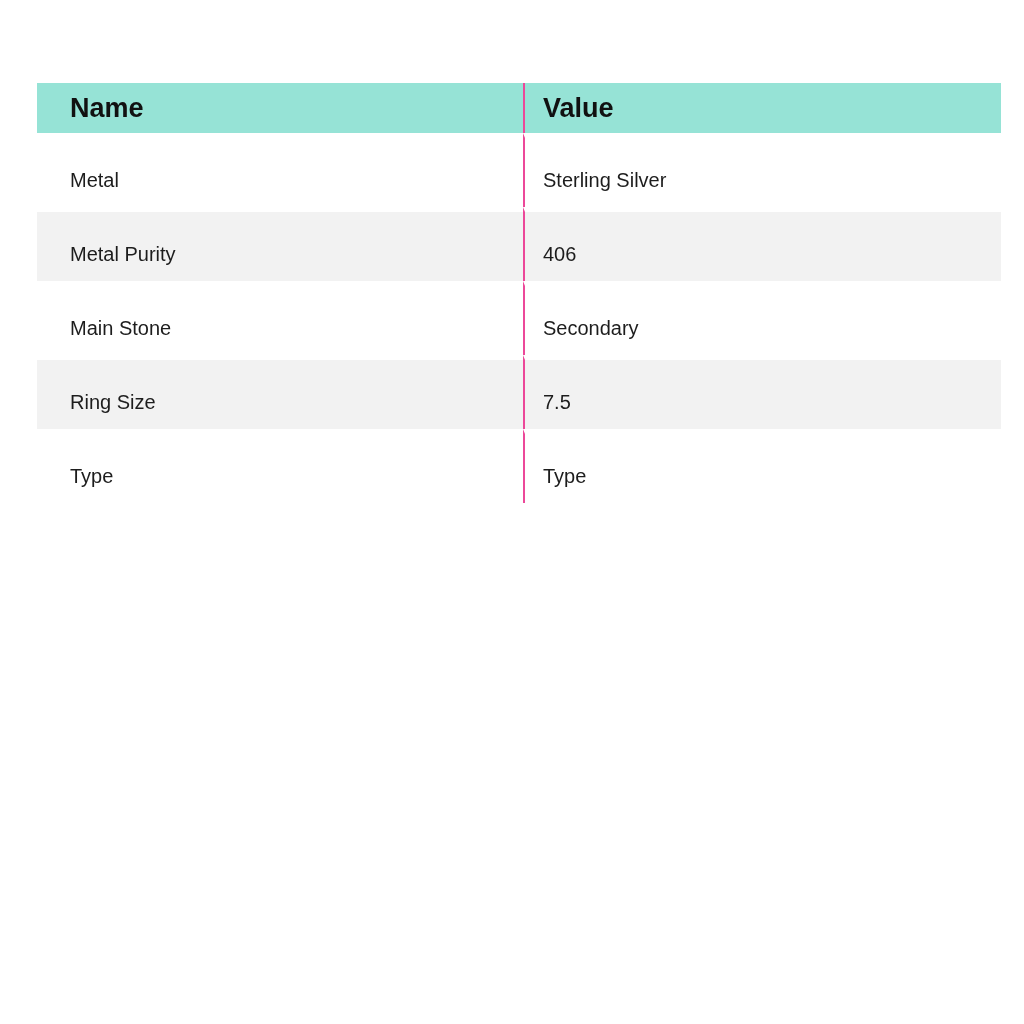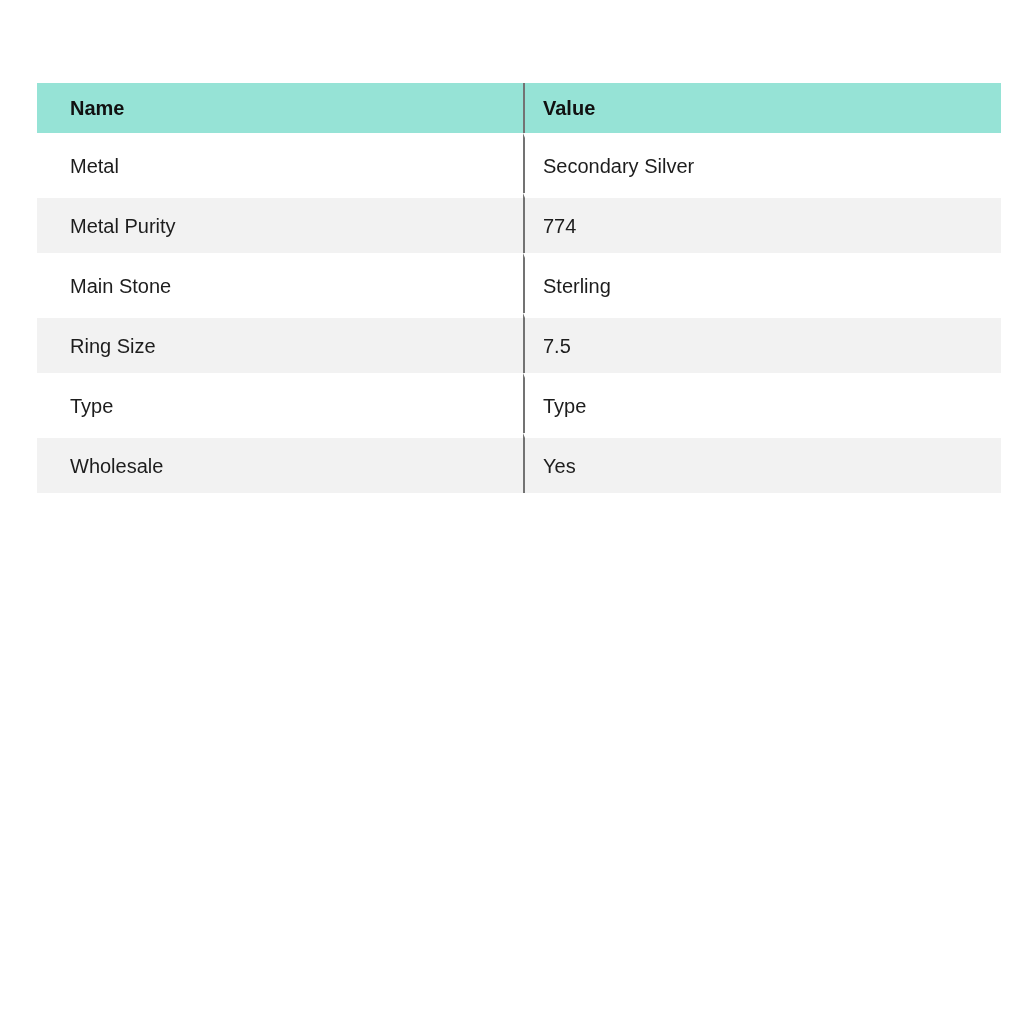--- a/index.html
+++ b/index.html
@@ -22,43 +22,43 @@
     border-collapse: separate;
     border-spacing: 0;
     table-layout: fixed;
   }
   col.name-col  { width: 486px; }
   col.value-col { width: 478px; }
 
   thead th {
     background: #96e3d6;
     height: 50px;
-    font-size: 20px;
+    font-size: 27px;
     font-weight: 700;
     text-align: left;
     vertical-align: middle;
     padding: 0;
     color: #111111;
   }
   th.name-cell, td.name-cell {
     padding-left: 33px;
   }
   th.value-cell, td.value-cell {
     padding-left: 18px;
-    border-left: 2px solid #737373;
+    border-left: 2px solid #ec4899;
   }
   tbody td {
     background: #ffffff;
     height: 53px;
     border-top: 5px solid #ffffff;
     font-size: 20px;
     font-weight: 400;
     text-align: left;
     vertical-align: middle;
-    padding-top: 2px;
+    padding-top: 16px;
     padding-bottom: 0;
   }
   tbody tr:nth-child(even) td {
     background: #f2f2f2;
   }
 </style>
 </head>
 <body>
 
 <table class="attr-table">
@@ -68,36 +68,32 @@
   </colgroup>
   <thead>
     <tr>
       <th class="name-cell">Name</th>
       <th class="value-cell">Value</th>
     </tr>
   </thead>
   <tbody>
     <tr>
       <td class="name-cell">Metal</td>
-      <td class="value-cell">Secondary Silver</td>
+      <td class="value-cell">Sterling Silver</td>
     </tr>
     <tr>
       <td class="name-cell">Metal Purity</td>
-      <td class="value-cell">774</td>
+      <td class="value-cell">406</td>
     </tr>
     <tr>
       <td class="name-cell">Main Stone</td>
-      <td class="value-cell">Sterling</td>
+      <td class="value-cell">Secondary</td>
     </tr>
     <tr>
       <td class="name-cell">Ring Size</td>
       <td class="value-cell">7.5</td>
     </tr>
     <tr>
       <td class="name-cell">Type</td>
       <td class="value-cell">Type</td>
     </tr>
-    <tr>
-      <td class="name-cell">Wholesale</td>
-      <td class="value-cell">Yes</td>
-    </tr>
   </tbody>
 </table>
 
 </body></html>

